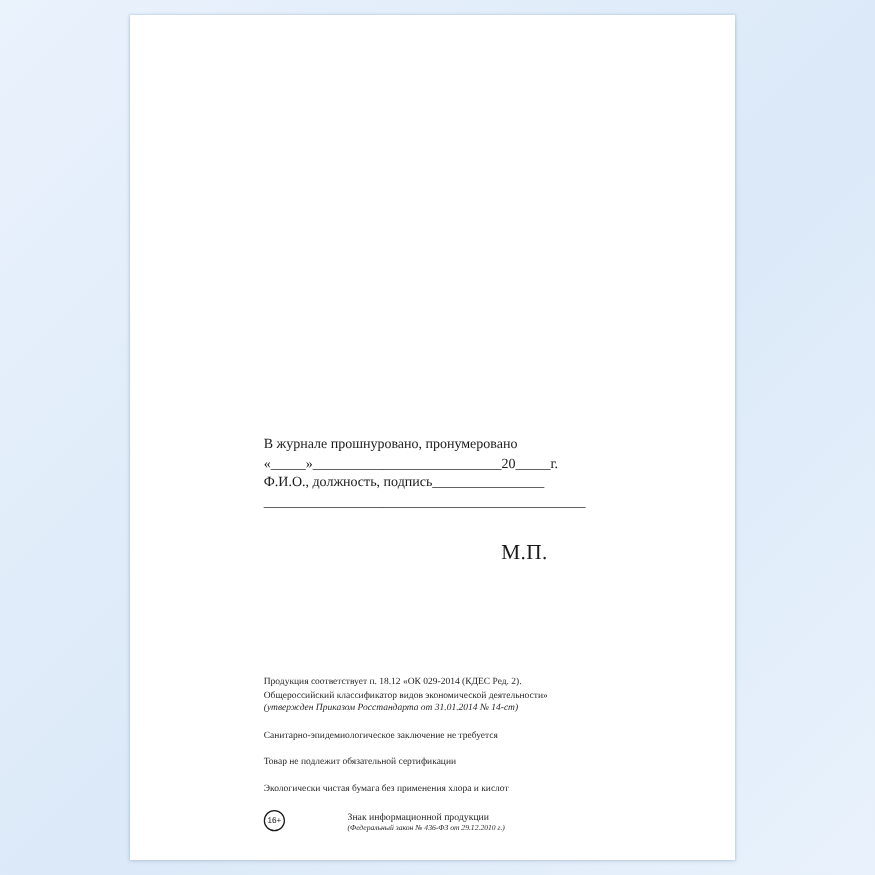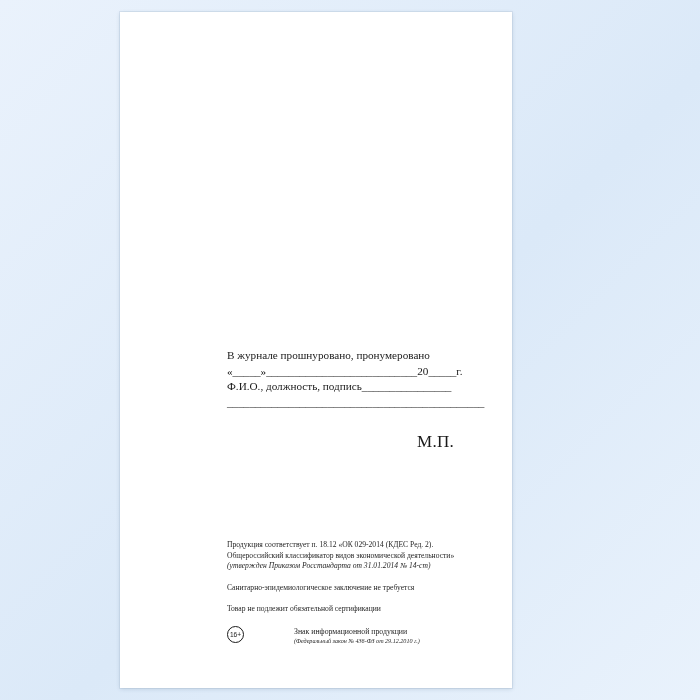--- a/index.html
+++ b/index.html
@@ -14,23 +14,23 @@
     overflow: hidden;
   }
   #stage {
     position: relative;
     width: 700px;
     height: 700px;
     background: linear-gradient(135deg, #eaf2fc 0%, #dbe9f8 55%, #e9f2fc 100%);
   }
   .page {
     position: absolute;
-    left: 120px;
+    left: 104px;
     top: 12px;
-    width: 392px;
+    width: 484px;
     height: 676px;
     background: #ffffff;
     box-shadow: 0 1px 4px rgba(40,70,110,0.18), 0 0 0 1px rgba(200,215,232,0.55);
   }
   .page-inner {
     position: absolute;
     left: 0;
     top: 0;
     right: 0;
     bottom: 0;
@@ -130,20 +130,23 @@
           <p>Продукция соответствует п. 18.12 «ОК 029-2014 (КДЕС Ред. 2).</p>
           <p>Общероссийский классификатор видов экономической деятельности»</p>
           <p class="italic">(утвержден Приказом Росстандарта от 31.01.2014 № 14-ст)</p>
         </div>
         <div class="group">
           <p>Санитарно-эпидемиологическое заключение не требуется</p>
         </div>
         <div class="group">
           <p>Товар не подлежит обязательной сертификации</p>
         </div>
+        <div class="group">
+          <p>Экологически чистая бумага без применения хлора и кислот</p>
+        </div>
         <div class="age-row">
           <div class="age-badge">16+</div>
           <div class="age-text">
             <div class="main">Знак информационной продукции</div>
             <div class="sub">(Федеральный закон № 436-ФЗ от 29.12.2010 г.)</div>
           </div>
         </div>
       </div>
 
     </div>

